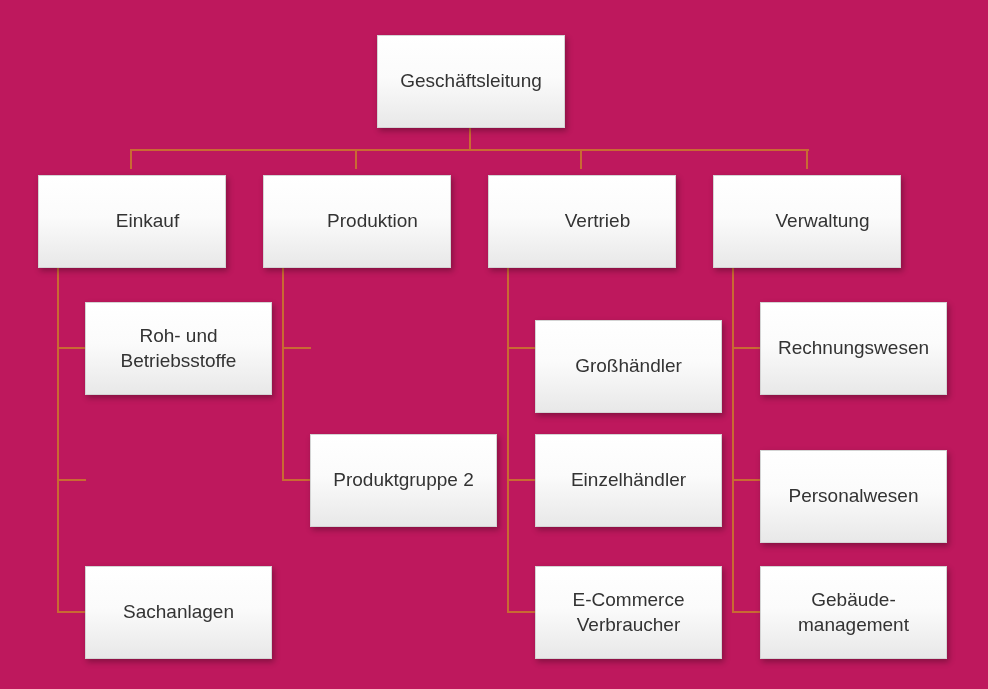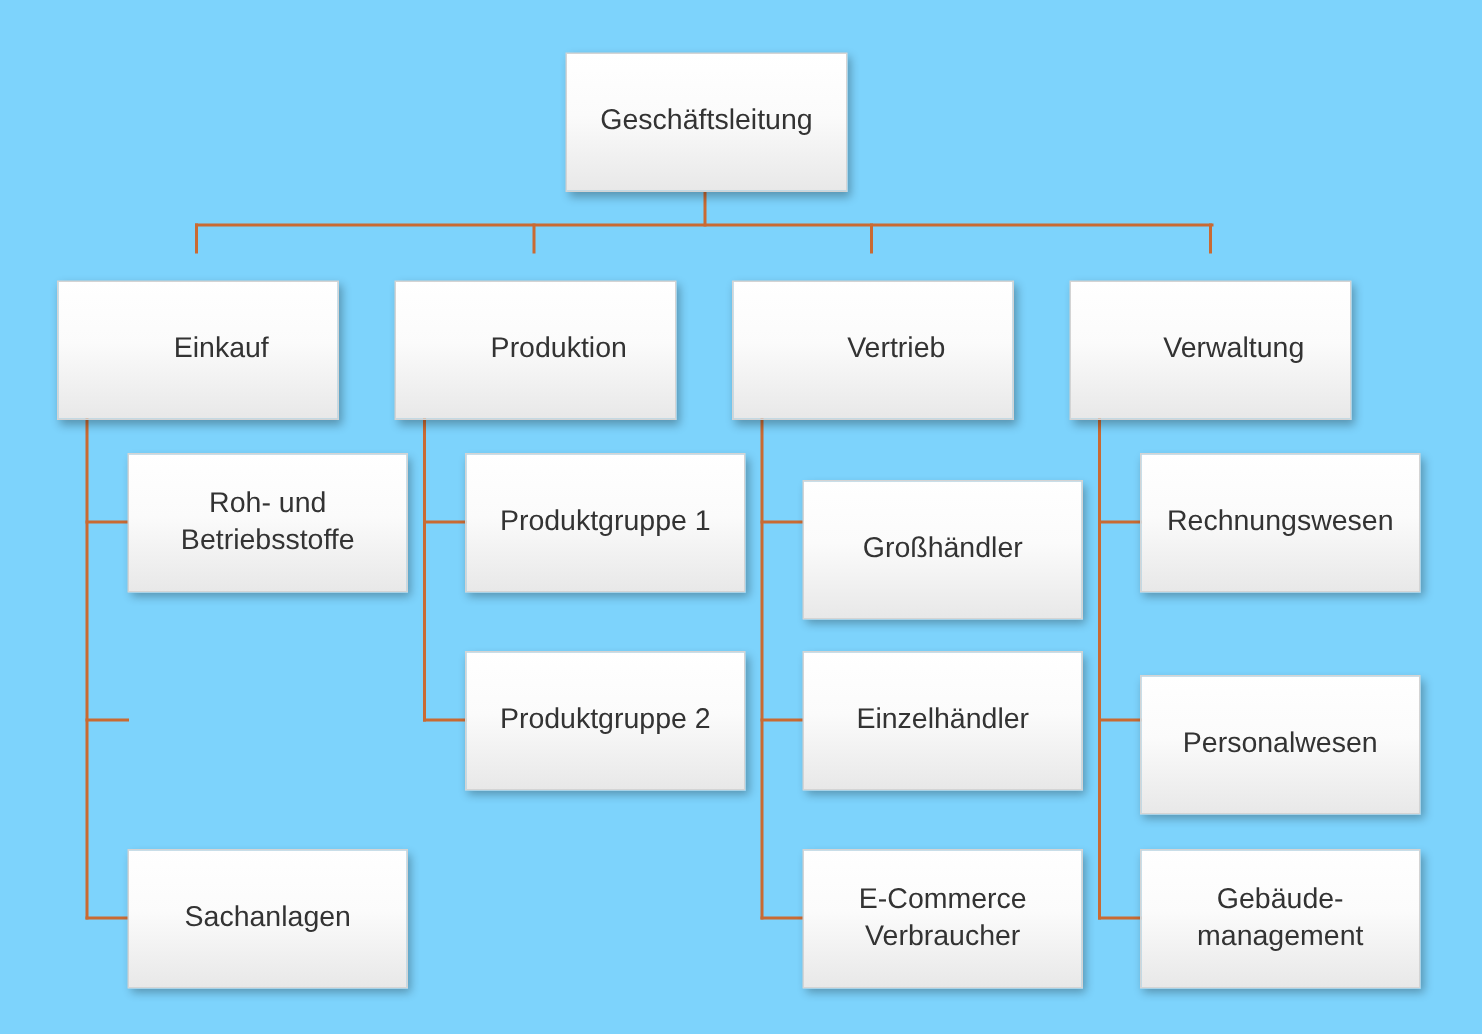--- a/index.html
+++ b/index.html
@@ -5,21 +5,21 @@
   html, body {
     margin: 0;
     padding: 0;
     background: #ffffff;
     font-family: "Liberation Sans", "DejaVu Sans", sans-serif;
   }
   .canvas {
     position: relative;
     width: 988px;
     height: 689px;
-    background: #7dd3fc;
+    background: #be185d;
     overflow: hidden;
   }
   .line {
     position: absolute;
     background: var(--connector, #c96a33);
     z-index: 1;
   }
   .node {
     position: absolute;
     box-sizing: border-box;
@@ -31,21 +31,21 @@
     border: 1px solid #d4d4d4;
     box-shadow: 2px 3px 6px rgba(0, 0, 0, 0.30);
     font-size: 19px;
     line-height: 1.28;
     color: #333333;
     white-space: pre-line;
     z-index: 2;
     cursor: default;
   }
   .root-node  { left: 377px; top: 35px;  width: 188px; height: 93px; }
-  .dept       { top: 187px; width: 188px; height: 93px; padding-left: 31px; }
+  .dept       { top: 175px; width: 188px; height: 93px; padding-left: 31px; }
   .child      { width: 187px; height: 93px; }
 </style>
 </head>
 <body>
 
 <div class="canvas">
 
   <div class="line" style="left:469px; top:128px; width:2px; height:23px;"></div>
   <div class="line" style="left:130px; top:149px; width:679px; height:2px;"></div>
   <div class="line" style="left:130px; top:149px; width:2px; height:20px;"></div>
@@ -76,21 +76,20 @@
 
   <div class="node dept" style="left:38px;">Einkauf</div>
   <div class="node dept" style="left:263px;">Produktion</div>
   <div class="node dept" style="left:488px;">Vertrieb</div>
   <div class="node dept" style="left:713px;">Verwaltung</div>
 
   <div class="node child" style="left:85px; top:302px;">Roh- und
 Betriebsstoffe</div>
   <div class="node child" style="left:85px; top:566px;">Sachanlagen</div>
 
-  <div class="node child" style="left:310px; top:302px;">Produktgruppe 1</div>
   <div class="node child" style="left:310px; top:434px;">Produktgruppe 2</div>
 
   <div class="node child" style="left:535px; top:320px;">Großhändler</div>
   <div class="node child" style="left:535px; top:434px;">Einzelhändler</div>
   <div class="node child" style="left:535px; top:566px;">E-Commerce
 Verbraucher</div>
 
   <div class="node child" style="left:760px; top:302px;">Rechnungswesen</div>
   <div class="node child" style="left:760px; top:434px;margin-top:16px;">Personalwesen</div>
   <div class="node child" style="left:760px; top:566px;">Gebäude-

